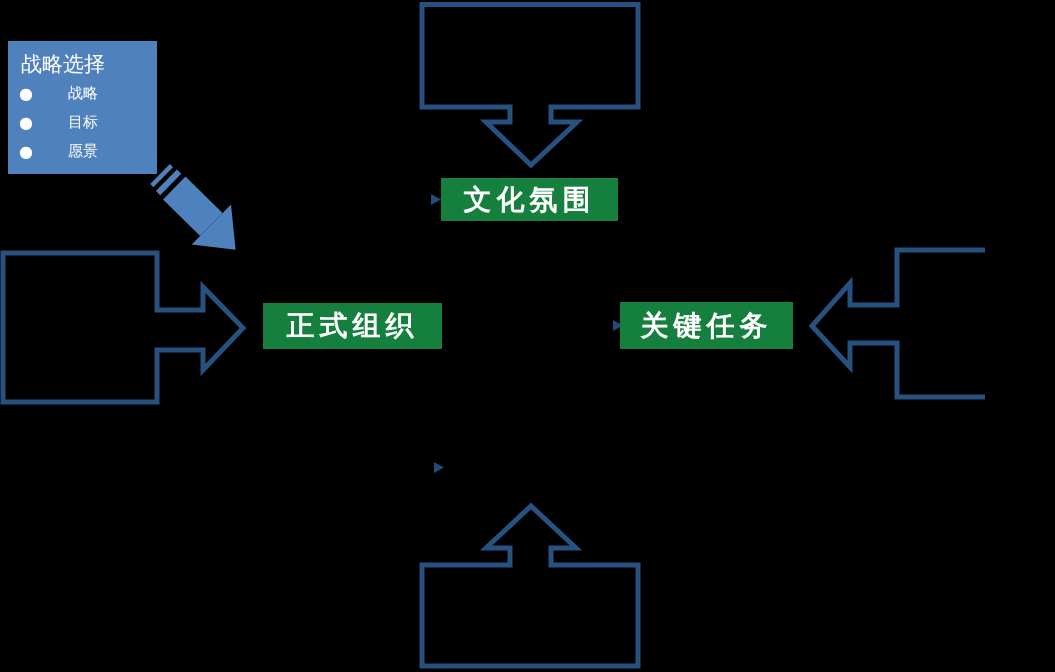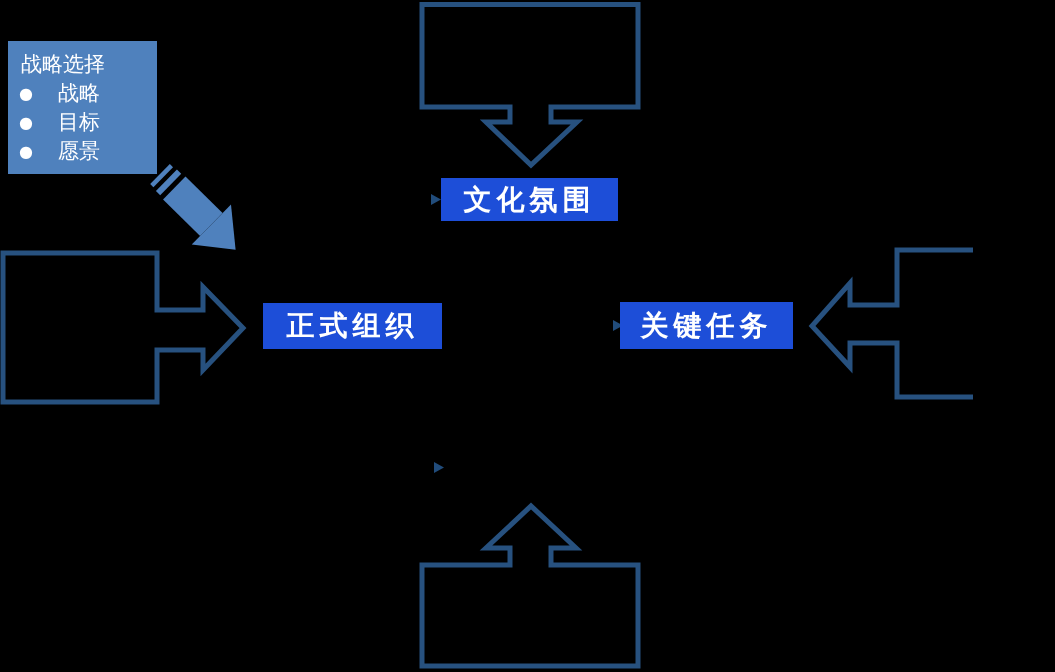--- a/index.html
+++ b/index.html
@@ -7,41 +7,42 @@
     padding: 0;
     background: #000000;
   }
   .canvas {
     position: relative;
     width: 973px;
     height: 672px;
     background: #000000;
     overflow: hidden;
     font-family: "DejaVu Sans", sans-serif;
+    padding-left: 12px;
   }
   svg.layer {
     position: absolute;
     left: 0;
     top: 0;
     width: 1055px;
     height: 672px;
   }
   .outline {
     fill: none;
     stroke: #27517F;
     stroke-width: 5;
     stroke-linejoin: miter;
   }
   .solid-accent { fill: #4F81BD; }
   .tip-marker  { fill: #214C7B; }
 
   
   .node {
     position: absolute;
-    background: #1d4ed8;
+    background: #15803d;
     color: #FFFFFF;
     font-weight: bold;
     font-size: 28px;
     letter-spacing: 5px;
     display: flex;
     align-items: center;
     justify-content: center;
     white-space: nowrap;
   }
   .node-culture    { left: 441px; top: 178px; width: 177px; height: 43px; }
@@ -73,23 +74,23 @@
     height: 29px;
   }
   .bullet-glyph {
     width: 36px;
     font-size: 16px;
     line-height: 29px;
     padding-left: 5px;
     box-sizing: border-box;
   }
   .bullet-label {
-    font-size: 21px;
+    font-size: 15px;
     line-height: 29px;
-    margin-left: 8px;
+    margin-left: 18px;
   }
 </style>
 </head>
 <body>
 
 <div class="canvas">
 
   <svg class="layer" viewBox="0 0 1055 672">
 
     <path class="outline" d="M 551 107 L 551 122 L 577 122 L 531 165 L 486 122 L 510 122 L 510 107 L 422 107 L 422 4.5 L 638 4.5 L 638 107 Z"></path>

